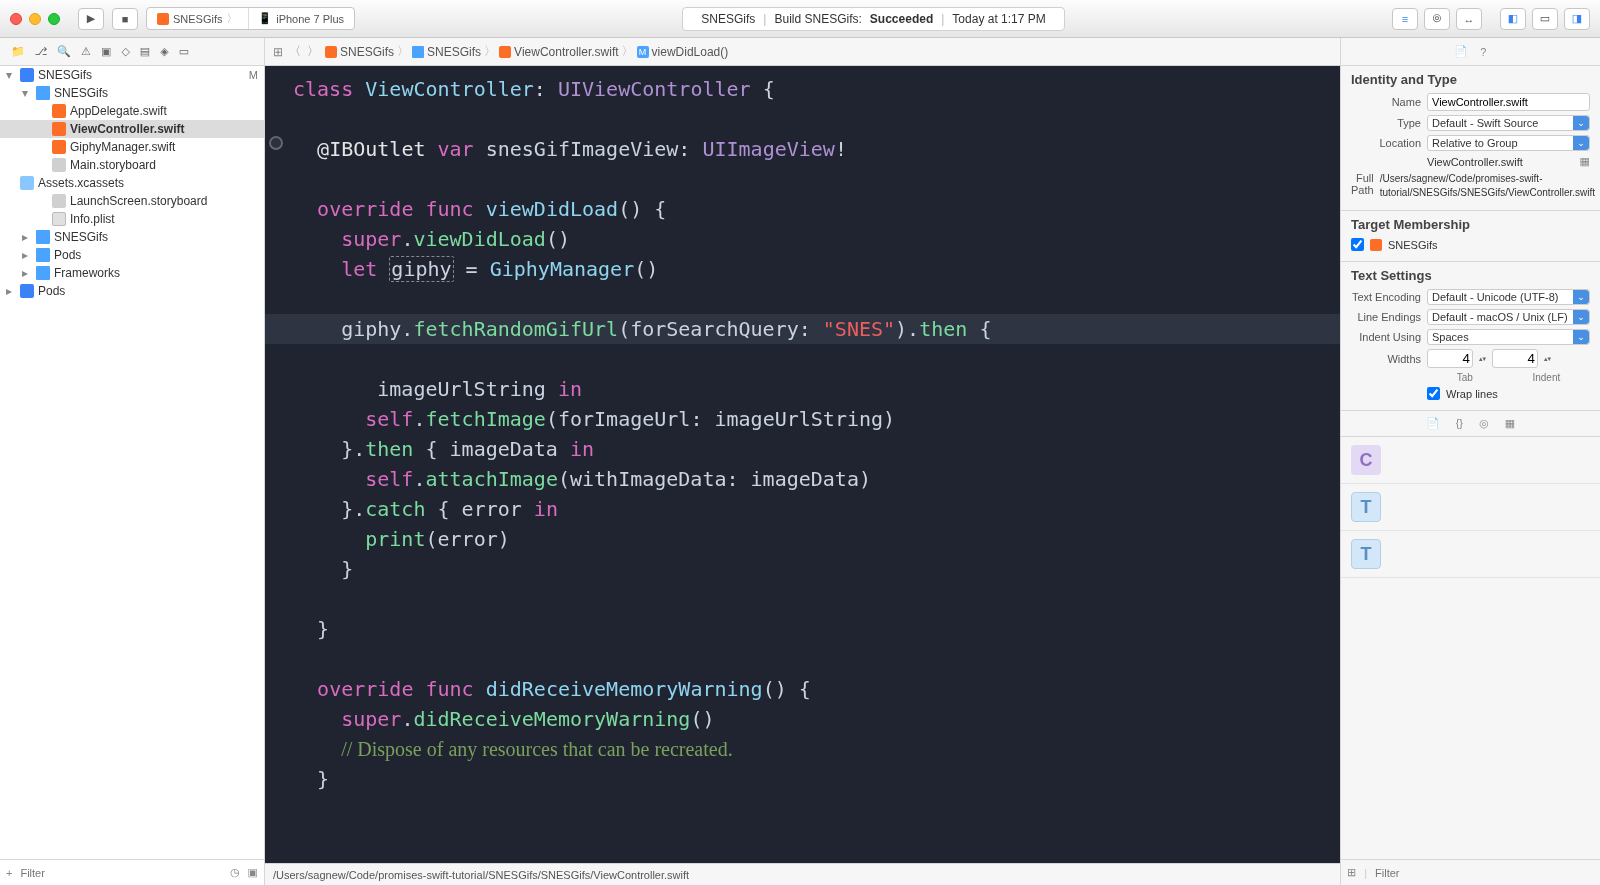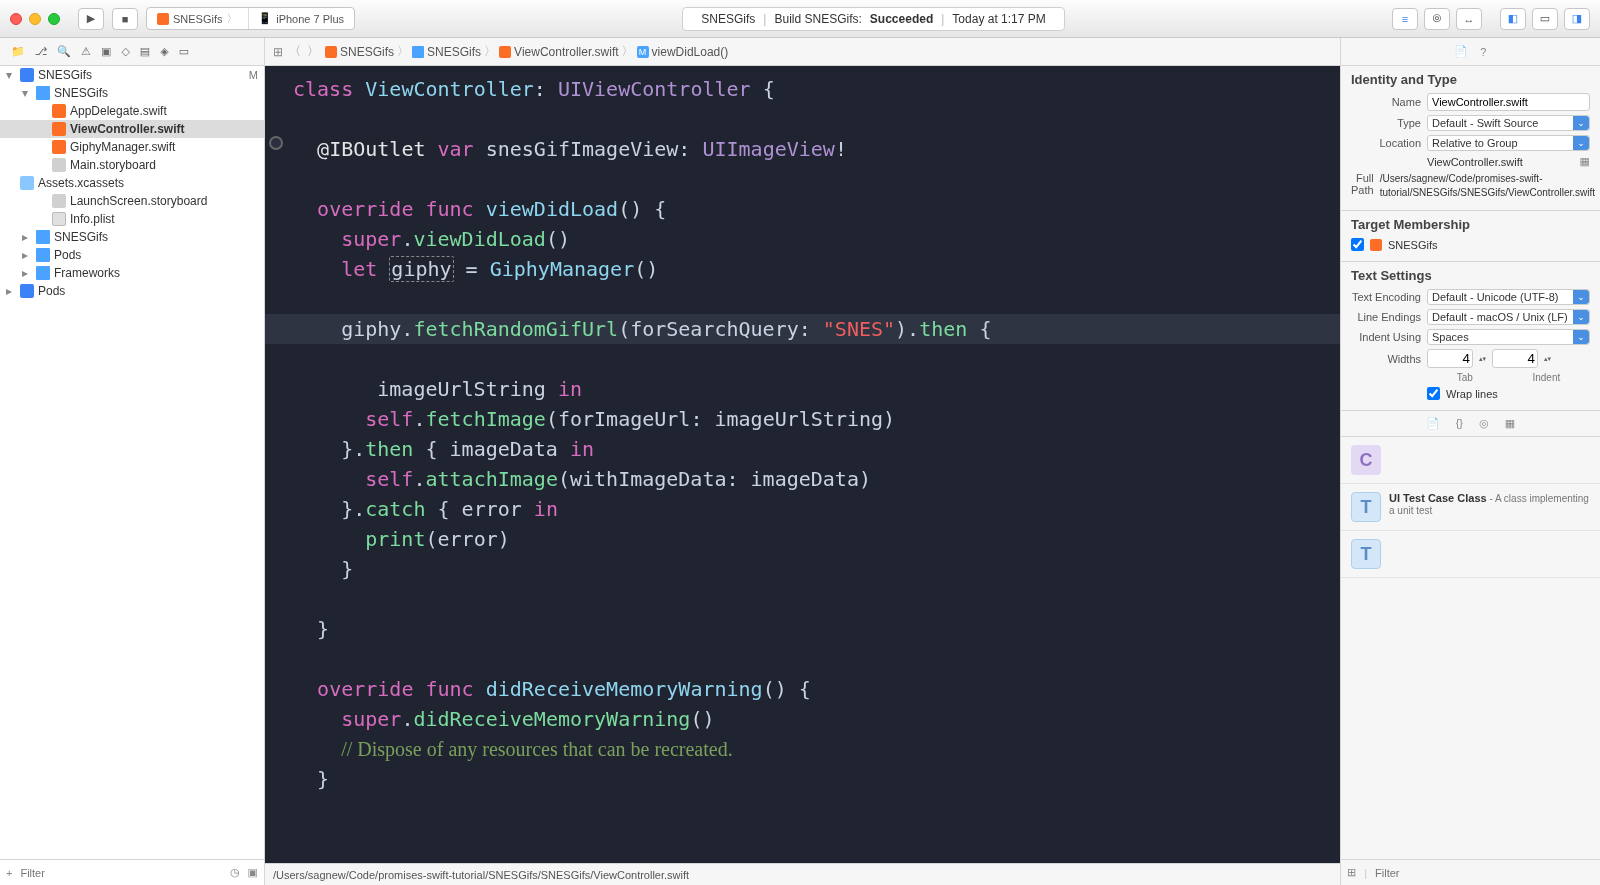--- a/index.html
+++ b/index.html
@@ -361,21 +361,20 @@
         <span>{}</span>
         <span>◎</span>
         <span>▦</span>
       </div>
       <div class="lib-list" id="lib-list">
           <div class="lib-item">
             <div class="lib-icon c">C</div>
           </div>
           <div class="lib-item">
             <div class="lib-icon t">T</div>
-            <div class="lib-body"><span class="lib-title">UI Test Case Class</span><span class="lib-desc"> - A class implementing a unit test</span></div>
           </div>
           <div class="lib-item">
             <div class="lib-icon t">T</div>
           </div>
         </div>
       <div class="ins-footer">
         <span>⊞</span>
         <span style="color:#ccc">|</span>
         <input class="filter-input" placeholder="Filter" style="">
       </div>

